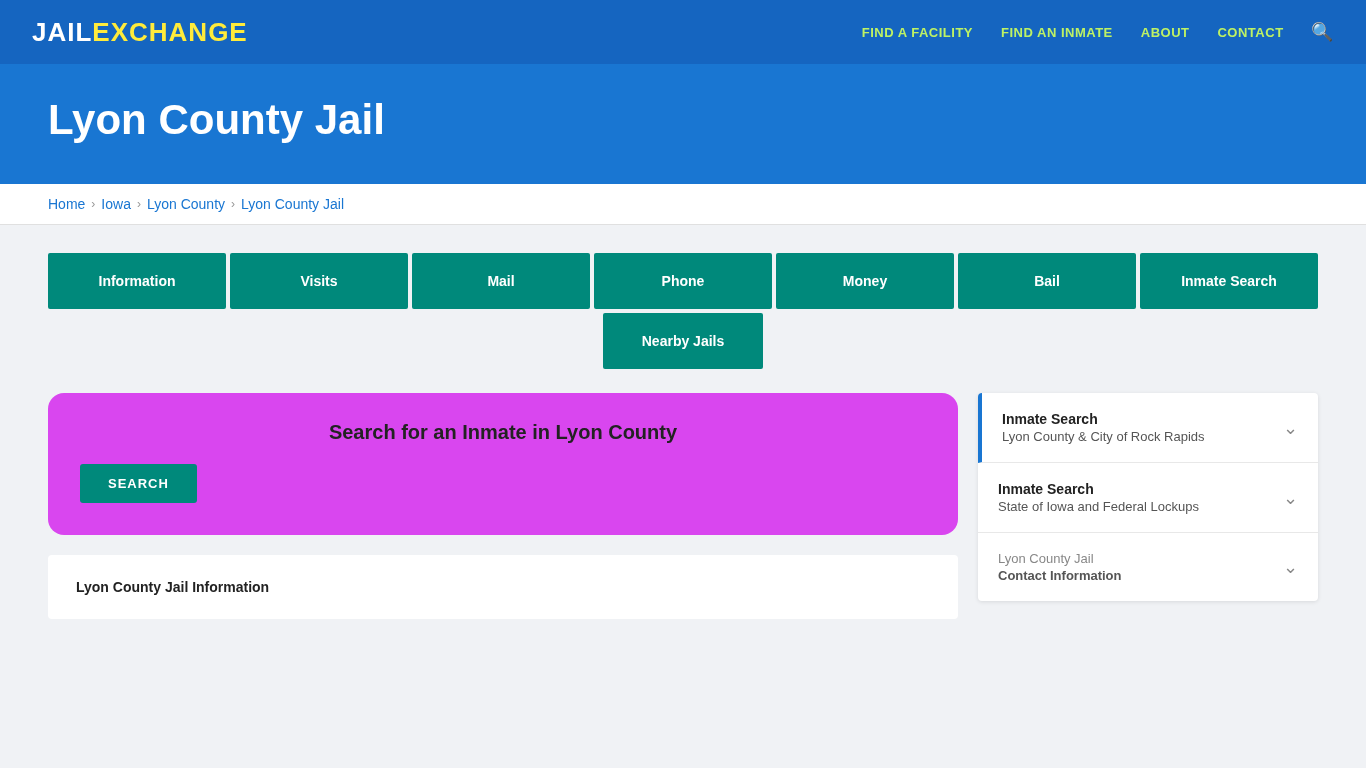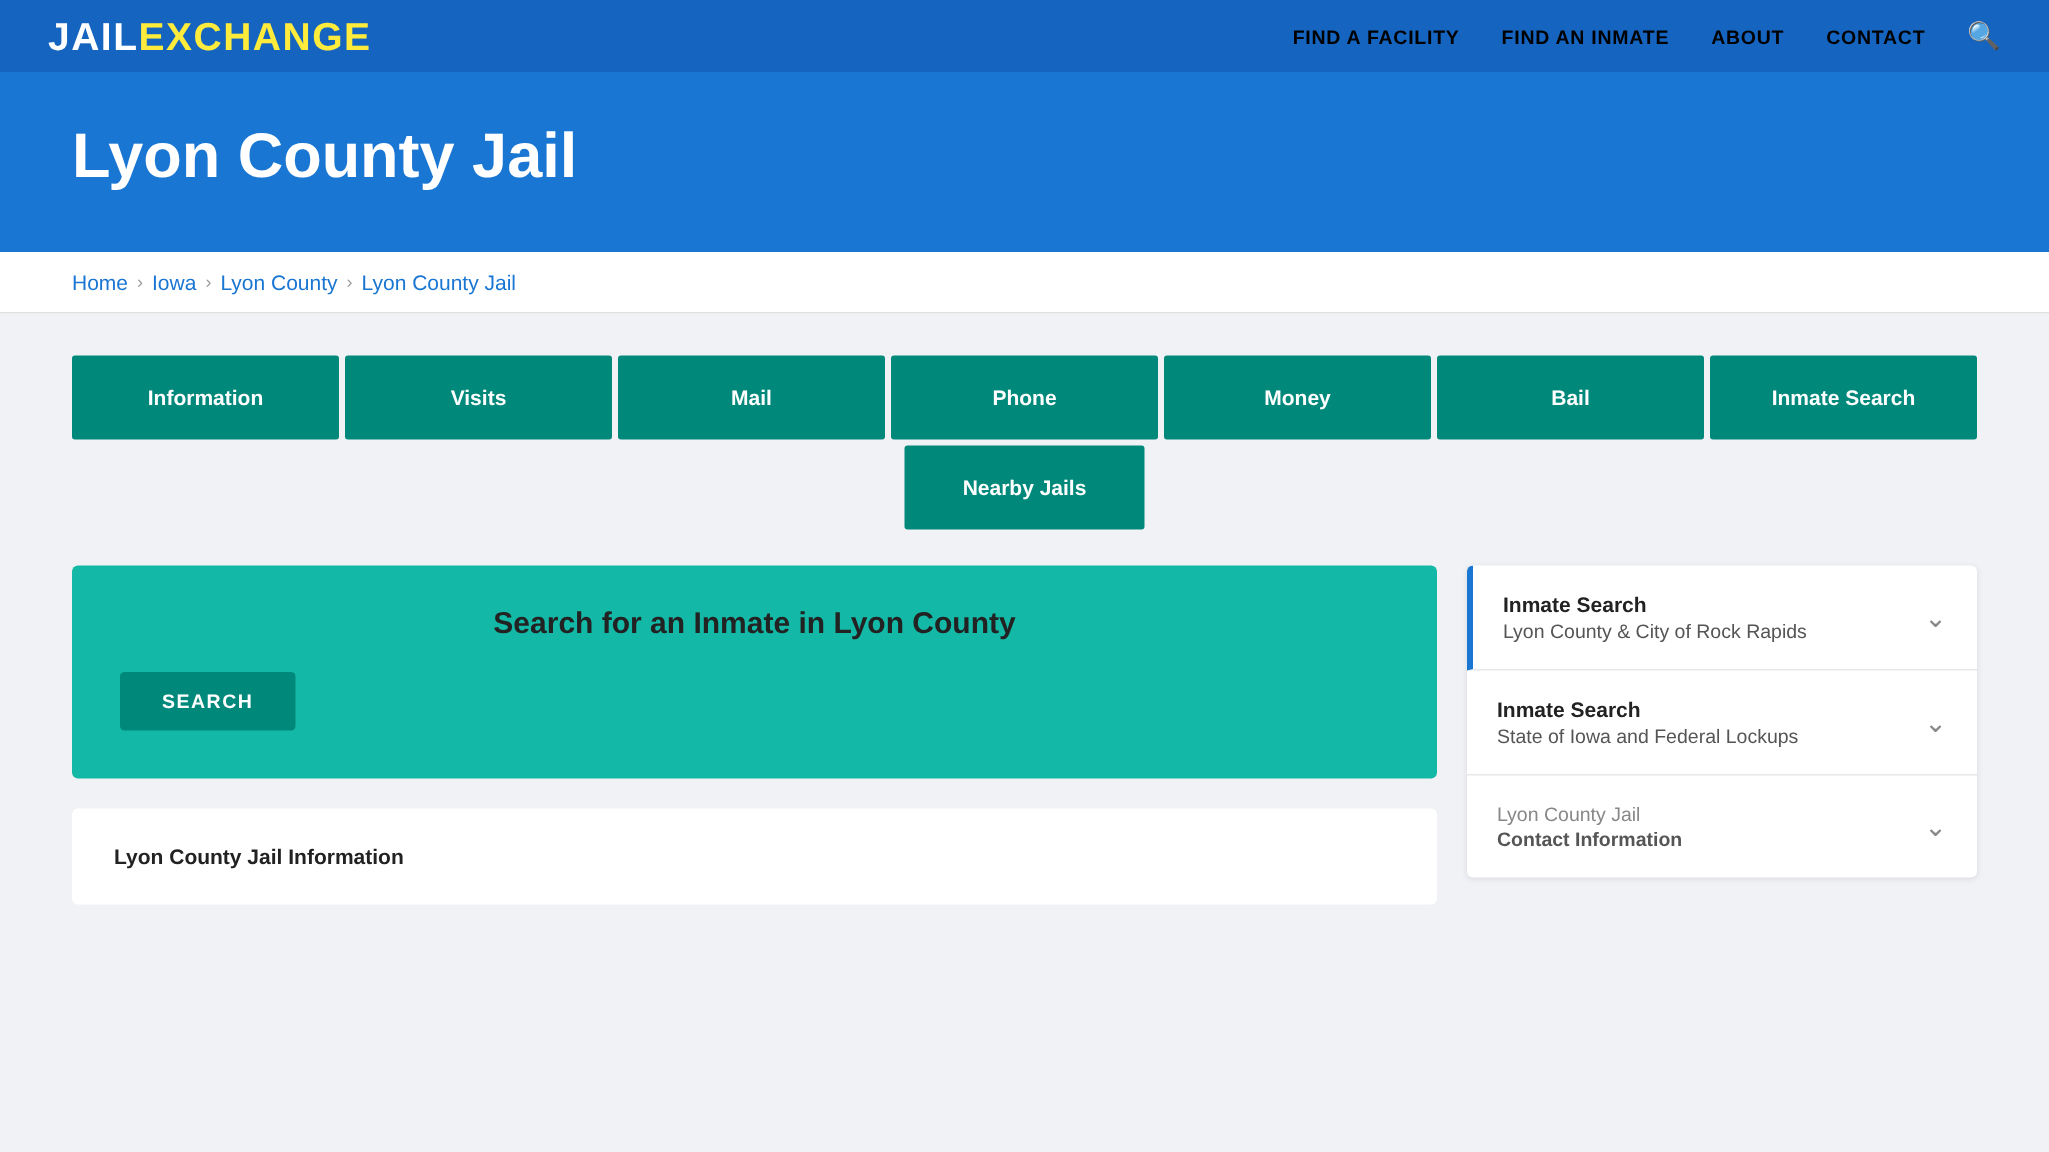--- a/index.html
+++ b/index.html
@@ -5,36 +5,36 @@
     * { box-sizing: border-box; margin: 0; padding: 0; }
     body { font-family: Arial, sans-serif; background: #f0f2f5; color: #333; }
 
     
     nav {
       background: #1565c0;
       display: flex;
       align-items: center;
       justify-content: space-between;
       padding: 0 32px;
-      height: 48px;
+      height: 64px;
     }
     .logo {
       font-size: 26px;
       font-weight: 900;
       color: #fff;
       letter-spacing: 1px;
     }
     .logo span { color: #ffeb3b; }
     .nav-links {
       display: flex;
       align-items: center;
       gap: 28px;
     }
     .nav-link {
-      color: #000000;
+      color: #bef264;
       font-size: 13px;
       font-weight: 700;
       text-decoration: none;
       letter-spacing: 0.5px;
       cursor: pointer;
     }
     .nav-search-icon {
       color: #fff;
       font-size: 18px;
       cursor: pointer;
@@ -127,22 +127,22 @@
 
     
     .two-col {
       display: flex;
       gap: 20px;
       align-items: flex-start;
     }
 
     
     .search-panel {
-      background: #14b8a6;
-      border-radius: 4px;
+      background: #d946ef;
+      border-radius: 16px;
       padding: 28px 32px 32px;
       flex: 1;
       min-width: 0;
     }
     .search-panel h2 {
       text-align: center;
       font-size: 20px;
       font-weight: 700;
       margin-bottom: 20px;
       color: #222;

